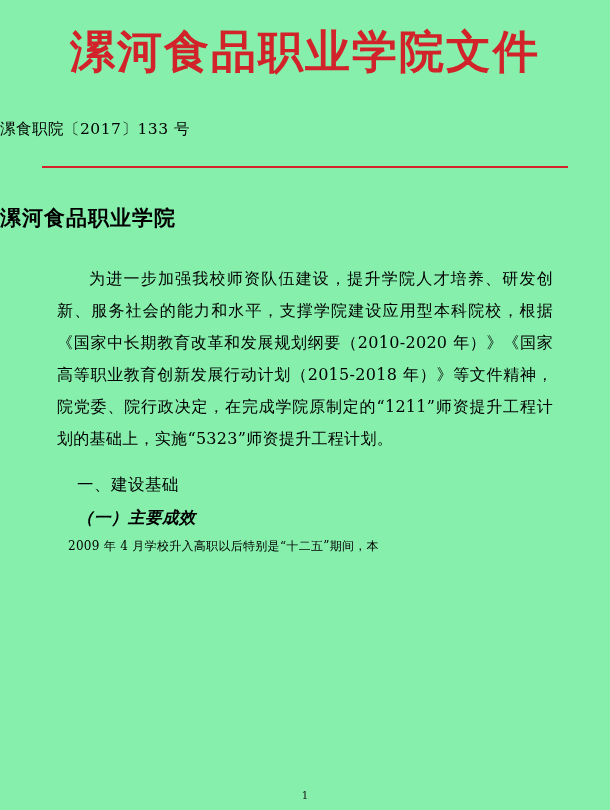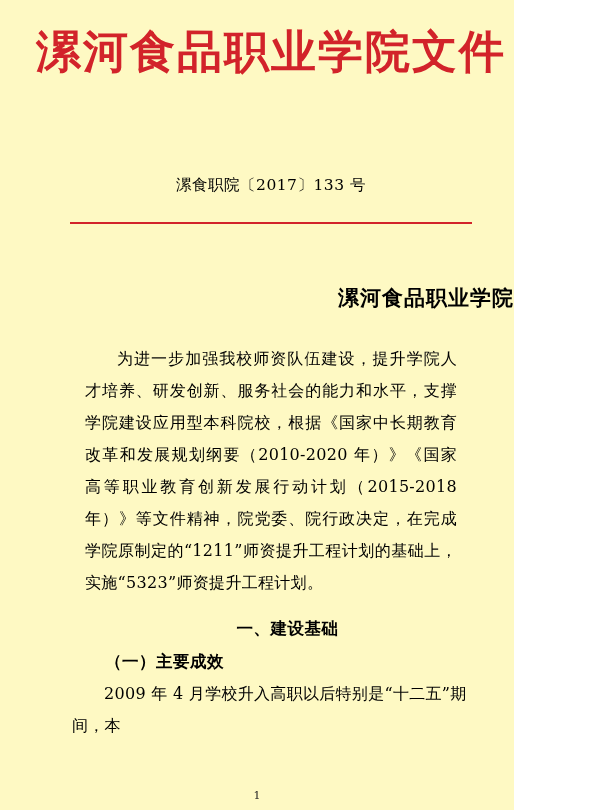--- a/index.html
+++ b/index.html
@@ -9,65 +9,64 @@
   }
   body {
     width: 610px;
     height: 810px;
     font-family: "DejaVu Serif", "Liberation Serif", serif;
     color: #000000;
     overflow: hidden;
     position: relative;
   }
   .page {
-    width: 514px;
+    width: 610px;
     height: 810px;
     box-sizing: border-box;
     position: relative;
-    background: #fef9c3;
-    padding-left: 28px;
+    background: #86efac;
   }
 
   
   .masthead {
     text-align: center;
     padding-top: 24px;
   }
   .masthead-title {
     color: #d2232a;
     font-family: "DejaVu Serif", "Liberation Serif", serif;
     font-weight: bold;
     font-size: 45px;
     letter-spacing: 2px;
     line-height: 1.25;
     white-space: nowrap;
   }
 
   
   .docnum-wrap {
-    text-align: center;
-    margin-top: 95px;
+    text-align: left;
+    margin-top: 39px;
   }
   .docnum {
     font-size: 15.5px;
     font-family: "DejaVu Serif", "Liberation Serif", serif;
     letter-spacing: 0.5px;
   }
 
   
   .red-rule {
     margin: 26px 42px 0 42px;
     height: 2px;
     background: #d2232a;
   }
 
   
   .title-block {
-    text-align: right;
-    margin-top: 56px;
+    text-align: left;
+    margin-top: 32px;
   }
   .doc-title-line {
     font-size: 21px;
     font-weight: bold;
     line-height: 1.75;
     letter-spacing: 1px;
   }
 
   
   .body-wrap {
@@ -82,37 +81,37 @@
     font-size: 16px;
     line-height: 2.0;
     text-align: justify;
     text-justify: inter-ideograph;
     text-indent: 2em;
     letter-spacing: 0.3px;
     margin: 13px;
   }
   .heading-1 {
     font-size: 16.5px;
-    font-weight: bold;
+    font-weight: normal;
     line-height: 2.0;
     text-indent: 2em;
     margin: 4px 0 0 0;
     letter-spacing: 0.5px;
-    text-align: center;
   }
   .heading-2 {
     font-size: 16.5px;
     font-weight: bold;
     line-height: 2.0;
     text-indent: 2em;
     margin: 0;
     letter-spacing: 0.5px;
+    font-style: italic;
   }
   .para-last {
-    font-size: 16px;
+    font-size: 12px;
     line-height: 2.0;
     text-indent: 2em;
     letter-spacing: 0.3px;
     margin: 0;
   }
 
   
   .page-number {
     position: absolute;
     bottom: 8px;

